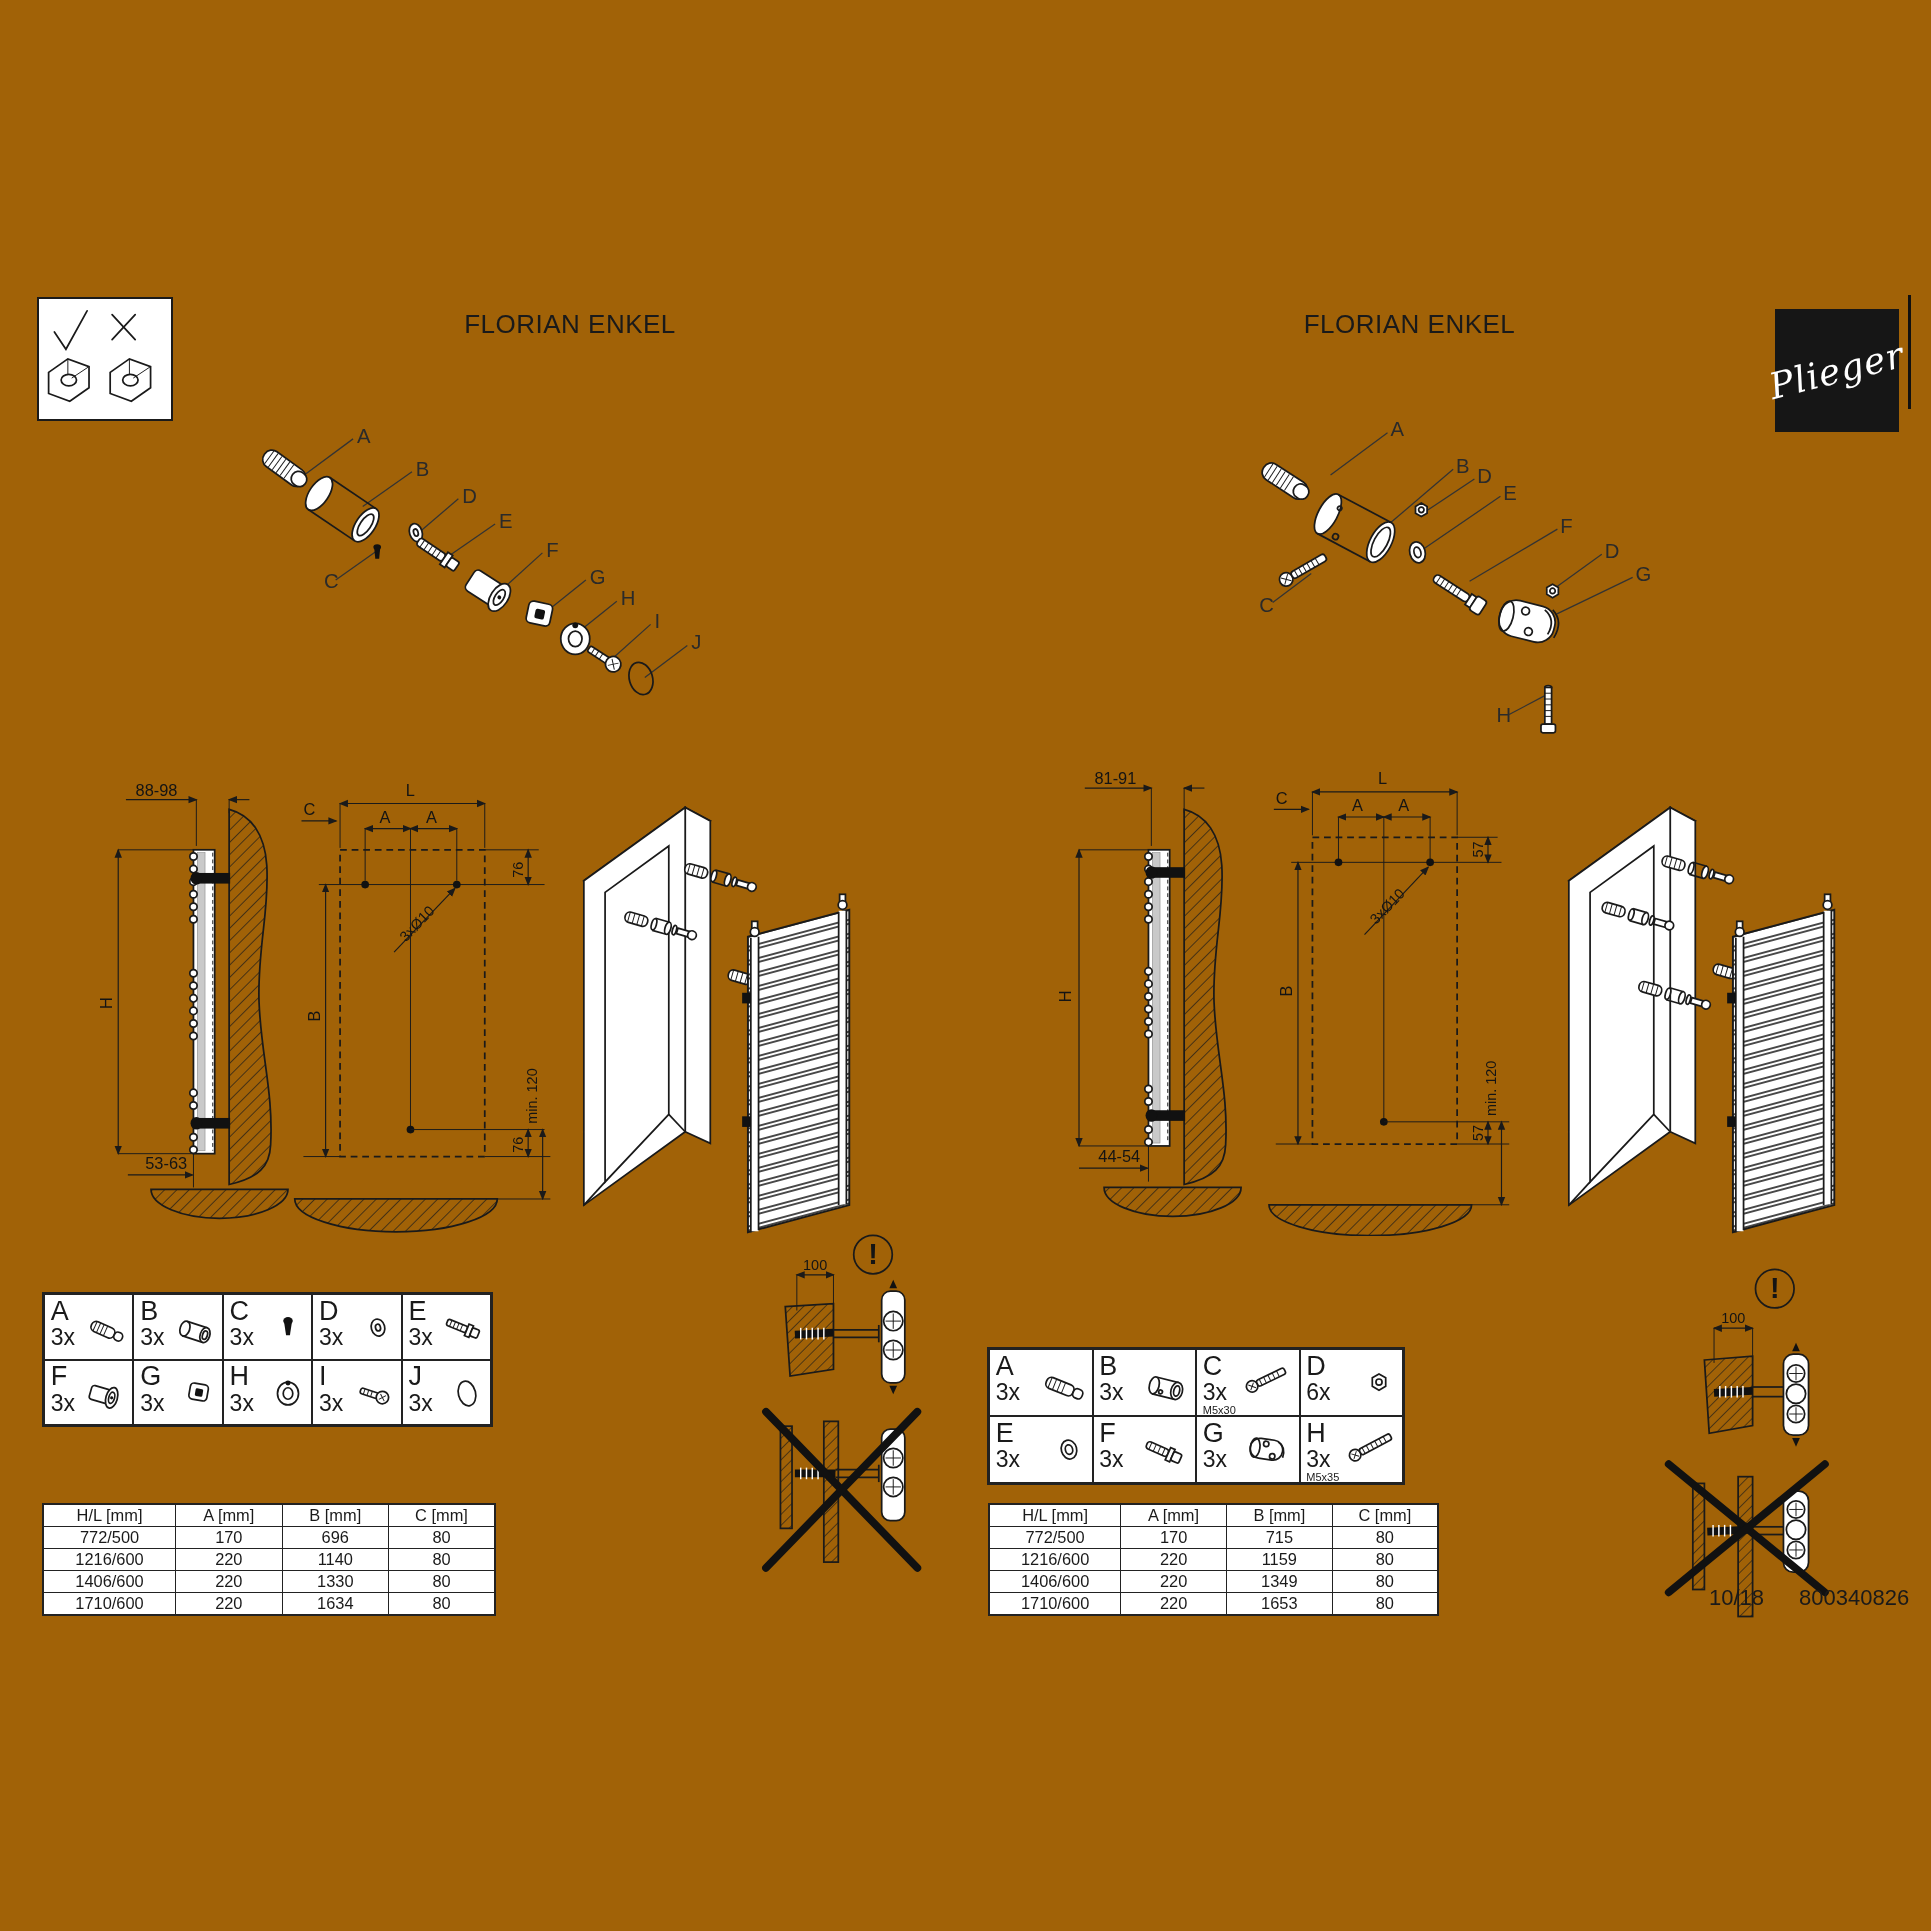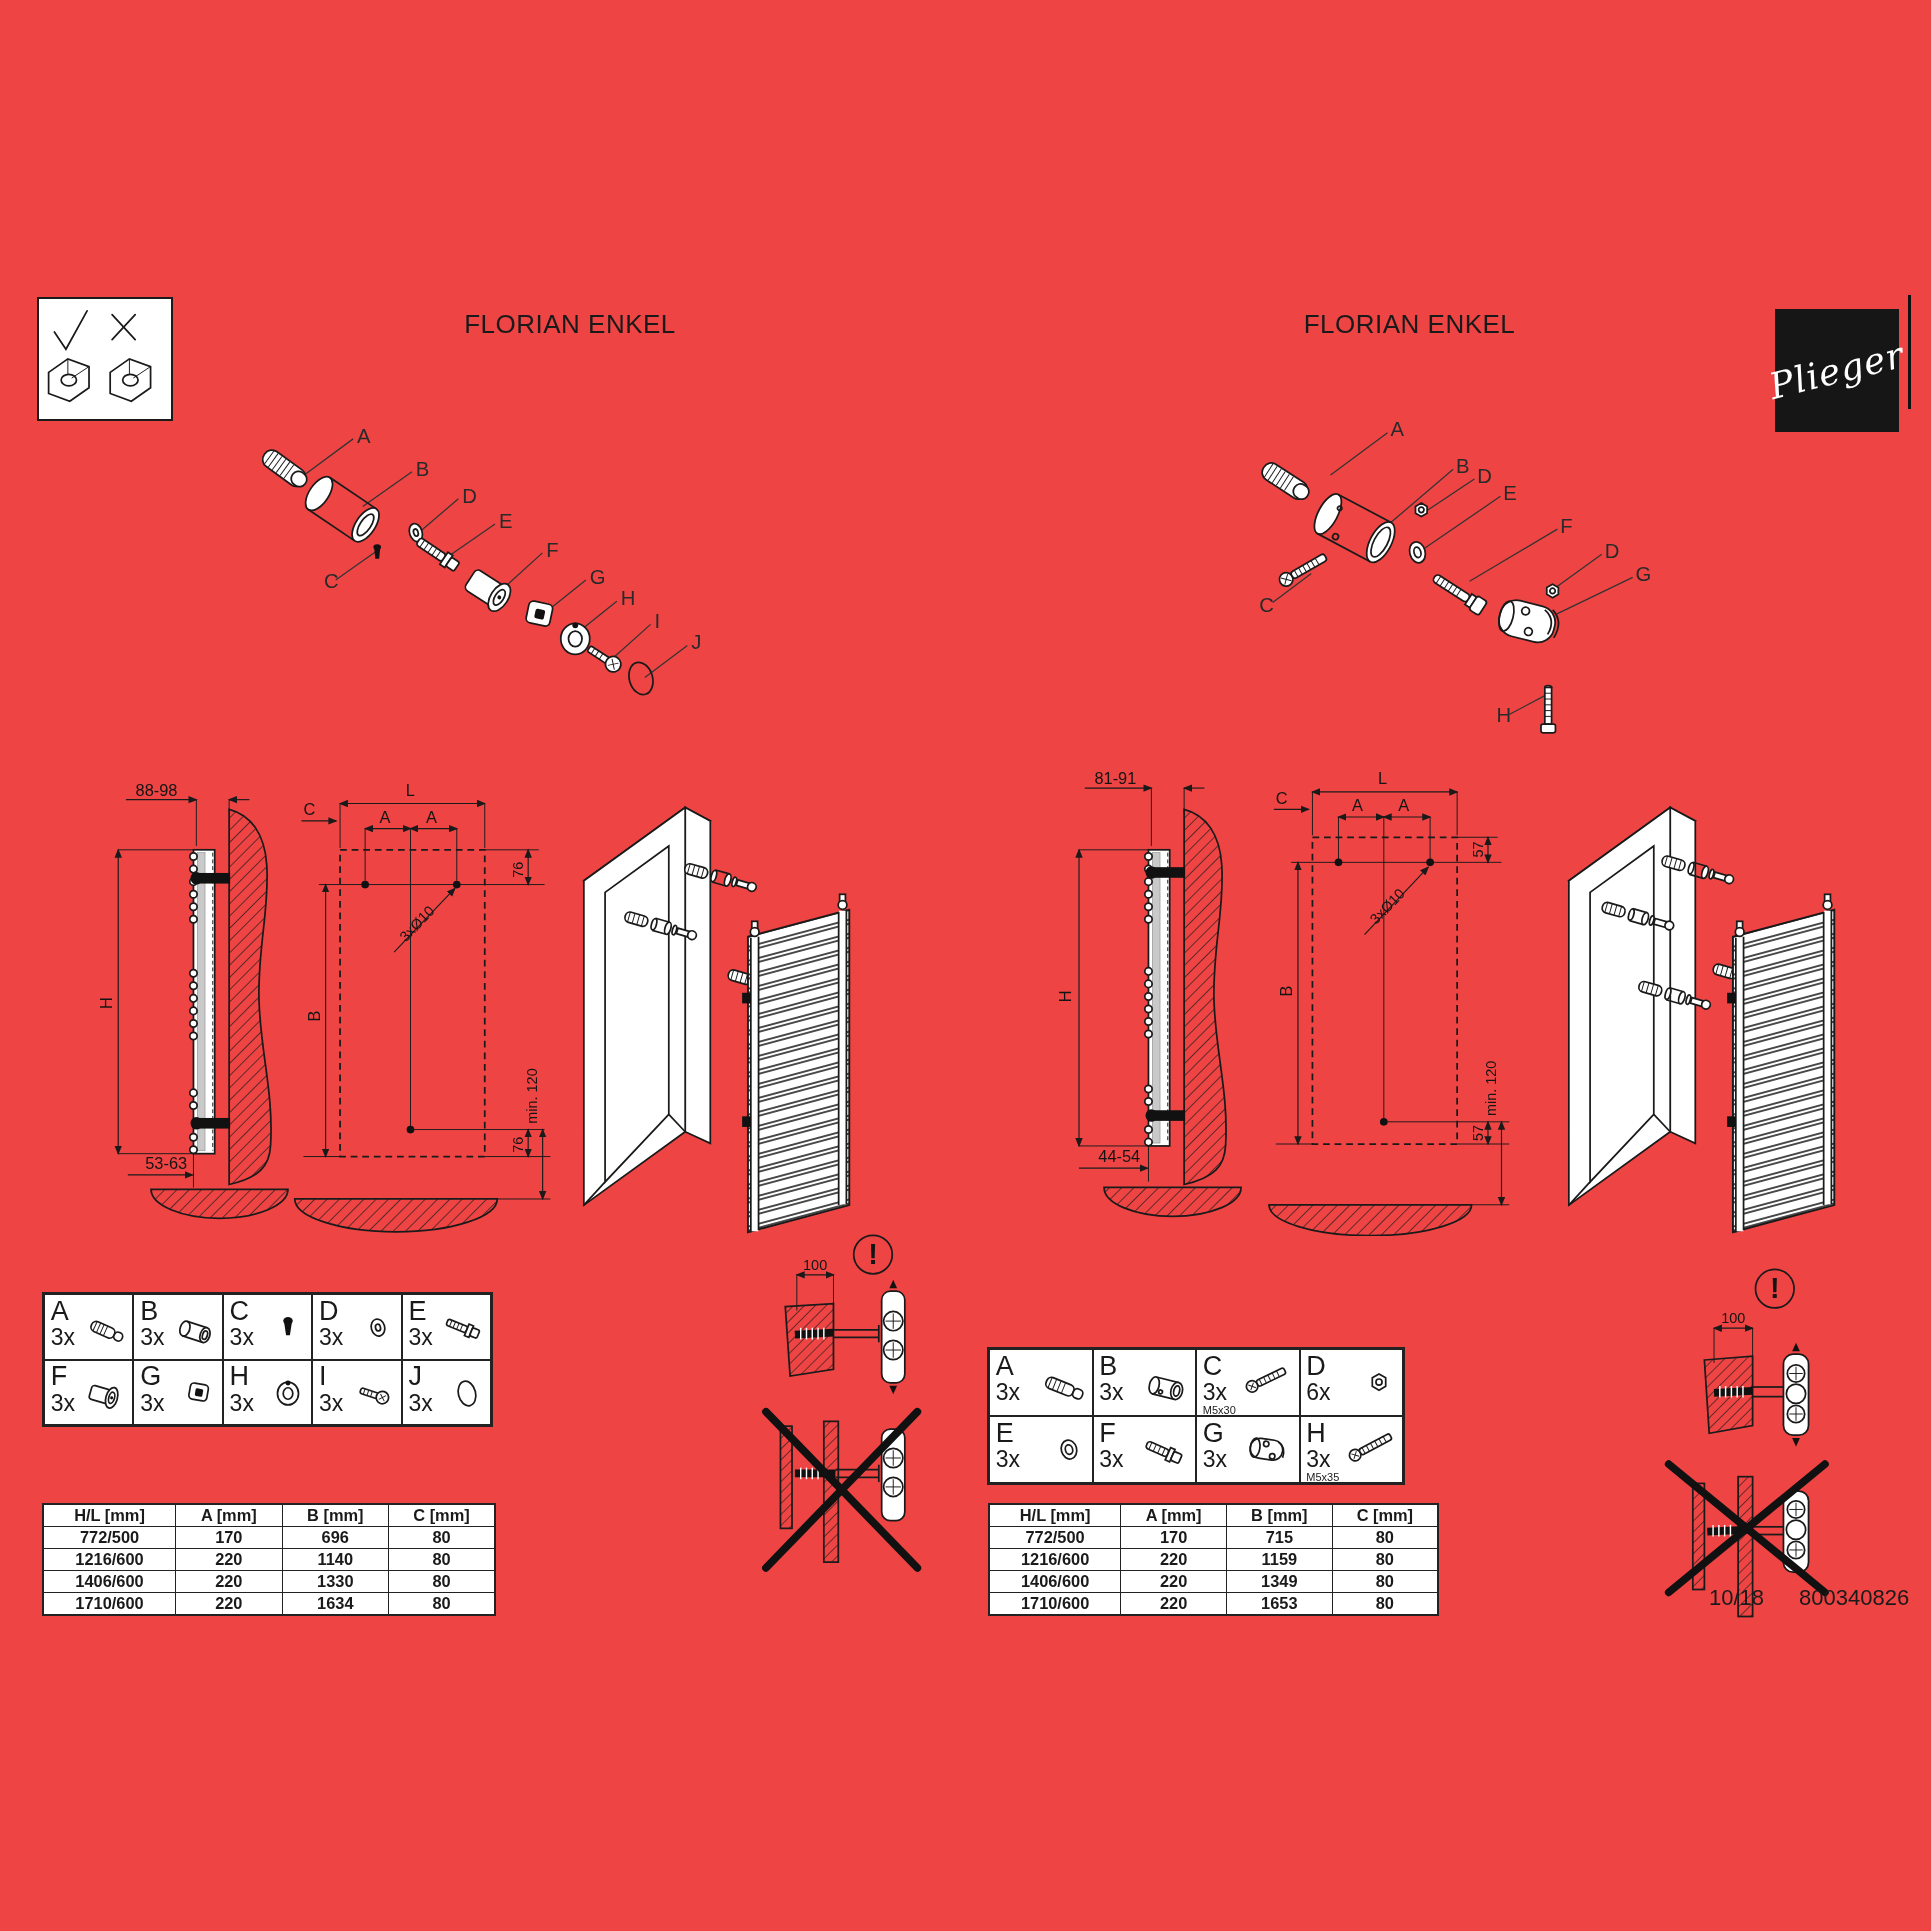--- a/index.html
+++ b/index.html
@@ -1,16 +1,16 @@
 <!DOCTYPE html>
 <html><head>
 <meta charset="utf-8">
 <style>
   html,body{margin:0;padding:0;background:#e8e8e8;}
-  .sheet{position:relative;width:1931px;height:1931px;background:#ef4444;
+  .sheet{position:relative;width:1931px;height:1931px;background:#a16207;
     font-family:"Liberation Sans",sans-serif;color:#1a1a1a;overflow:hidden;}
   .abs{position:absolute;}
   .title-block{position:absolute;text-align:center;}
   .title{font-size:26px;letter-spacing:0.5px;}
   .subtitle{font-size:24px;margin-top:4.8px;}
   .legend-box{position:absolute;left:37px;top:297px;width:132px;height:120px;border:2.9px solid #1a1a1a;background:#fff;}
   .logo-box{position:absolute;left:1775px;top:309px;width:124px;height:123px;background:#161616;
     display:flex;align-items:center;justify-content:center;}
   .logo-box span{color:#fff;font-family:"DejaVu Serif",serif;font-style:italic;font-size:36px;
     transform:rotate(-14deg);letter-spacing:1px;}
@@ -18,21 +18,21 @@
   
   .partsbox{position:absolute;display:grid;border:2.9px solid #222;background:#fff;box-sizing:border-box;}
   .pcell{border:1.9px solid #222;position:relative;padding:2.9px 3.9px 0 5.8px;overflow:hidden;}
   .pl{font-size:27px;line-height:1.02;}
   .pq{font-size:23px;line-height:1.05;}
   .ps{font-size:11px;line-height:1.05;}
   .picon{position:absolute;right:1px;top:13.5px;}
   
   .sizetab{position:absolute;border-collapse:collapse;table-layout:fixed;font-size:16.4px;background:#fff;
     border:2.9px solid #222;}
-  .sizetab th,.sizetab td{border:1.9px solid #222;text-align:center;padding:1px 0;font-weight:700;}
+  .sizetab th,.sizetab td{border:1.9px solid #222;text-align:center;padding:1px 0;font-weight:400;}
   .footer{position:absolute;left:1709px;top:1585px;display:flex;gap:35px;font-size:22px;}
   
   svg .s{stroke:#1a1a1a;fill:none;stroke-width:1.8;}
   svg .sf{stroke:#1a1a1a;fill:#fff;stroke-width:1.8;}
   svg .blk{fill:#111;stroke:none;}
   svg .thin{stroke:#1a1a1a;stroke-width:1;fill:none;}
   svg .dim{stroke:#1a1a1a;stroke-width:1.2;fill:none;}
   svg .lead{stroke:#333;stroke-width:1.3;fill:none;}
   svg text{font-family:"Liberation Sans",sans-serif;fill:#141414;font-size:17px;}
   svg text.lbl{font-size:21px;fill:#2a2a2a;}

